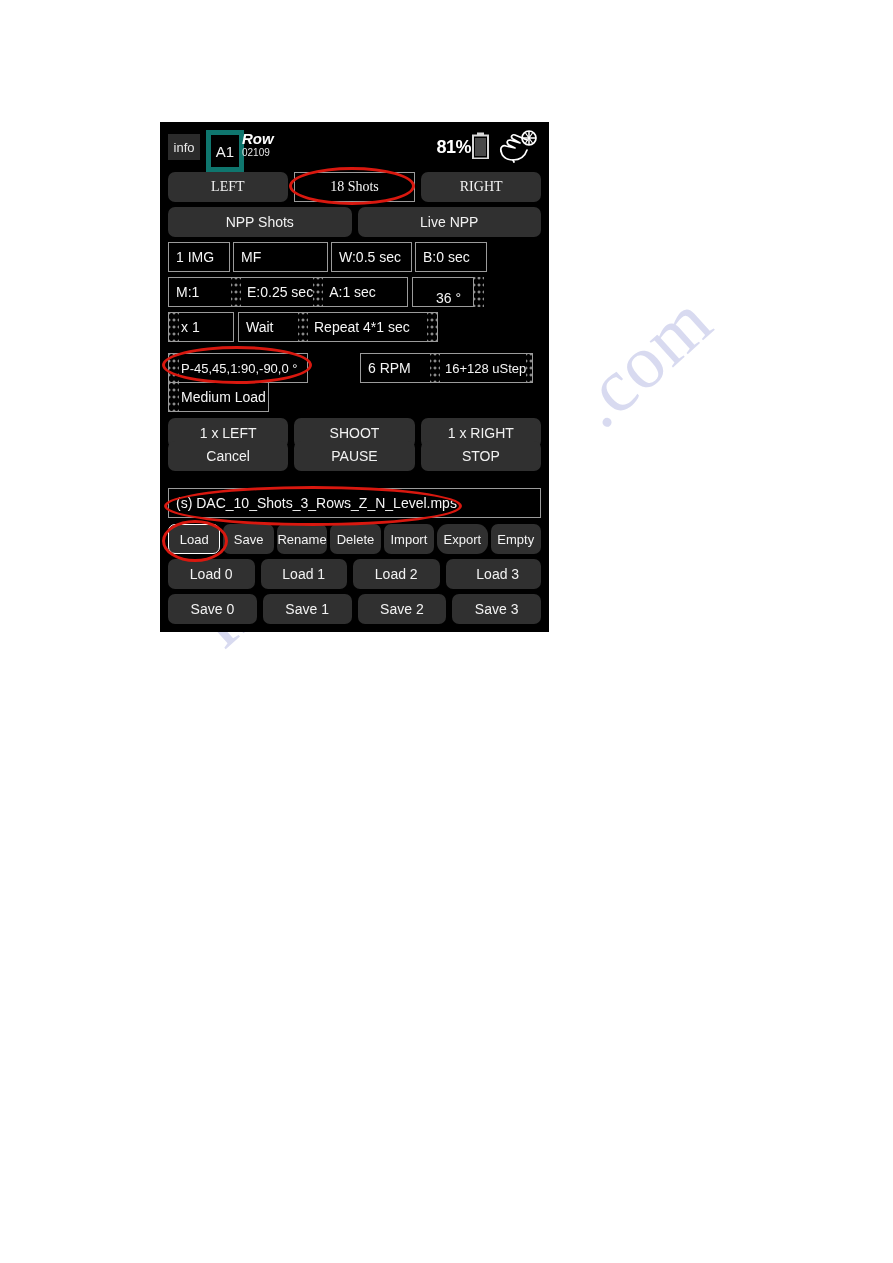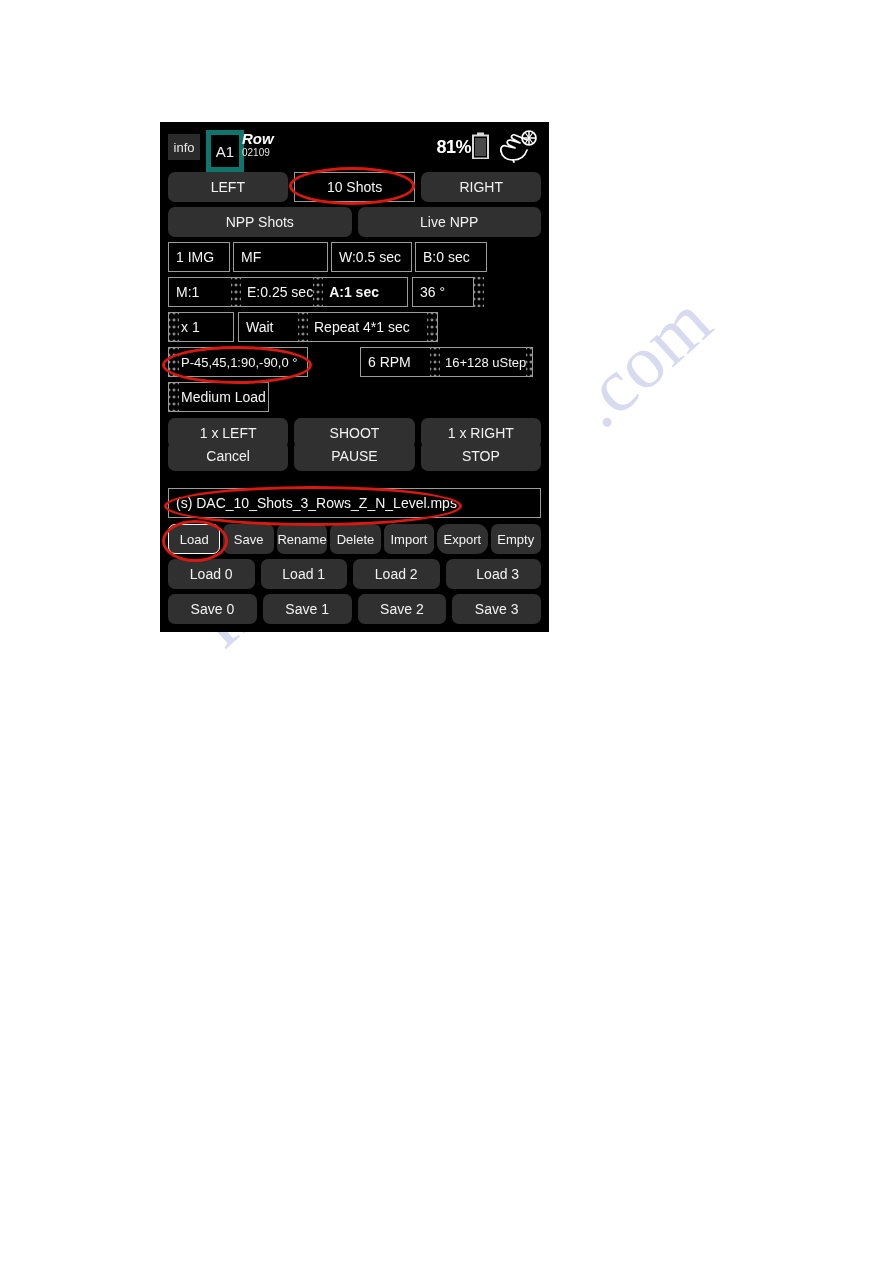--- a/index.html
+++ b/index.html
@@ -204,24 +204,24 @@
           <path d="M4 22 C5 28 10 31 16 31 C23 31 28 27 30 21"></path>
           <path d="M16 31 L17 33"></path>
         </g>
         <circle cx="32" cy="9" r="7" fill="none" stroke="#ffffff" stroke-width="1.7"></circle>
         <path d="M32 2 L32 16 M25 9 L39 9" stroke="#ffffff" stroke-width="1.5"></path>
         <path d="M28.5 4 L35.5 14 M35.5 4 L28.5 14" stroke="#ffffff" stroke-width="1.2"></path>
       </svg>
     </div>
   </div>
 
-  <div class="row" id="row-mode" style="top:50px;">
+  <div class="row" id="row-mode" style="top:50px;font-family:Liberation Serif, serif;">
     <div class="btn" style="flex:1 1 0;">LEFT</div>
     <div style="width:6px;flex:0 0 6px;"></div>
-    <div class="fld" style="flex:1 1 0;justify-content:center;padding-left:0;">10 Shots</div>
+    <div class="fld" style="flex:1 1 0;justify-content:center;padding-left:0;">18 Shots</div>
     <div style="width:6px;flex:0 0 6px;"></div>
     <div class="btn" style="flex:1 1 0;">RIGHT</div>
   </div>
 
   <div class="row" id="row-npp" style="top:85px;">
     <div class="btn" style="flex:1 1 0;">NPP Shots</div>
     <div style="width:6px;flex:0 0 6px;"></div>
     <div class="btn" style="flex:1 1 0;">Live NPP</div>
   </div>
 
@@ -234,44 +234,44 @@
     <div style="width:3px;flex:0 0 3px;"></div>
     <div class="fld" style="flex:0 0 72px;">B:0 sec</div>
   </div>
 
   <div class="row" style="top:155px;">
     <div class="fld" style="flex:0 0 240px;padding-left:0;align-items:stretch;">
       <span style="display:flex;align-items:center;padding-left:7px;min-width:55px;">M:1</span>
       <span class="dots"></span>
       <span style="display:flex;align-items:center;padding-left:6px;">E:0.25 sec</span>
       <span class="dots"></span>
-      <span style="display:flex;align-items:center;padding-left:6px;font-weight:bold;">A:1 sec</span>
+      <span style="display:flex;align-items:center;padding-left:6px;">A:1 sec</span>
     </div>
     <div style="width:4px;flex:0 0 4px;"></div>
-    <div class="fld" style="flex:0 0 62px;padding-left:0;">
+    <div class="fld" style="flex:0 0 62px;padding-left:16px;align-items:flex-end;">
       <span style="padding-left:7px;">36 °</span>
     </div>
     <span class="dots" style="height:30px;"></span>
   </div>
 
   <div class="row" id="row-p3" style="top:190px;">
     <div class="fld" style="flex:0 0 66px;padding-left:0;">
       <span class="dots"></span>
       <span style="padding-left:2px;">x 1</span>
     </div>
     <div style="width:4px;flex:0 0 4px;"></div>
     <div class="fld" style="flex:0 0 200px;padding-left:0;align-items:stretch;">
       <span style="display:flex;align-items:center;padding-left:7px;min-width:52px;">Wait</span>
       <span class="dots"></span>
       <span style="display:flex;align-items:center;padding-left:6px;">Repeat 4*1 sec</span>
       <span class="dots" style="margin-left:auto;"></span>
     </div>
   </div>
 
-  <div class="row" id="row-p4" style="top:225px;gap:24px;">
+  <div class="row" id="row-p4" style="top:231px;gap:24px;">
     <div class="fld" style="flex:0 0 140px;padding-left:0;">
       <span class="dots"></span>
       <span style="padding-left:2px;font-size:13px;">P-45,45,1:90,-90,0 °</span>
     </div>
     <div style="width:4px;flex:0 0 4px;"></div>
     <div class="fld" style="flex:0 0 173px;padding-left:0;align-items:stretch;">
       <span style="display:flex;align-items:center;padding-left:7px;min-width:62px;">6 RPM</span>
       <span class="dots"></span>
       <span style="display:flex;align-items:center;padding-left:5px;font-size:13px;">16+128 uStep</span>
       <span class="dots" style="margin-left:auto;"></span>

